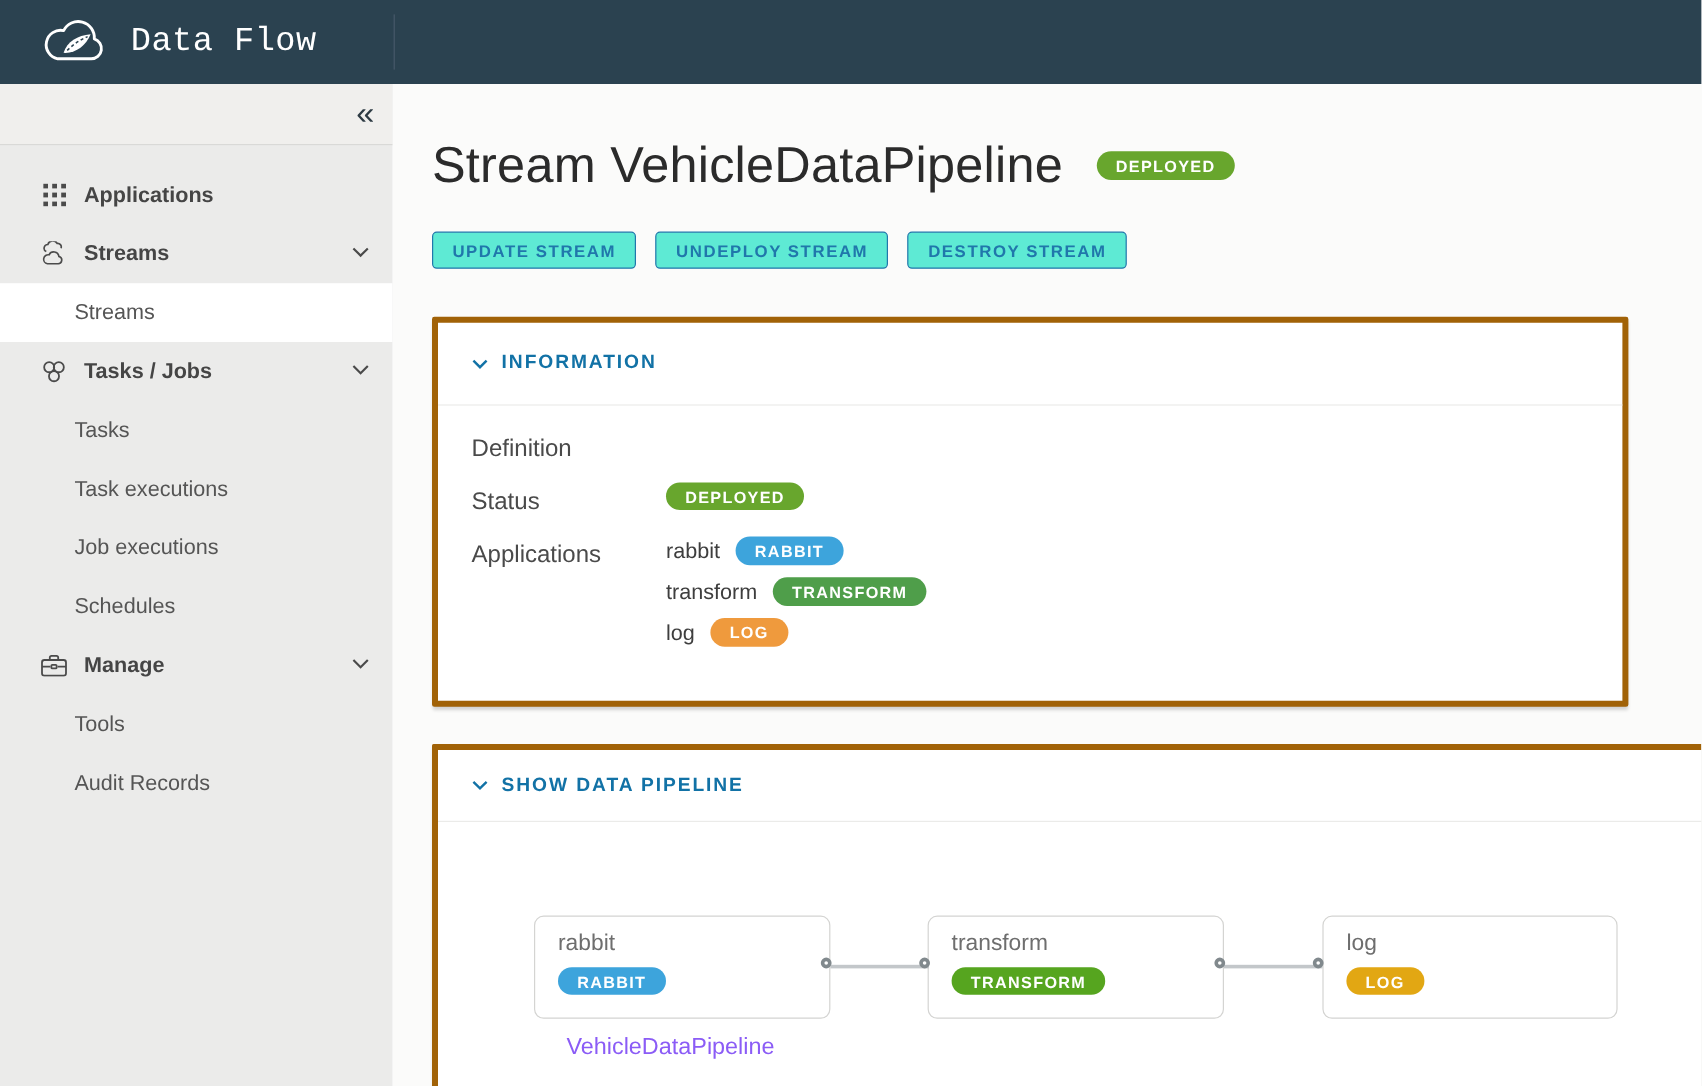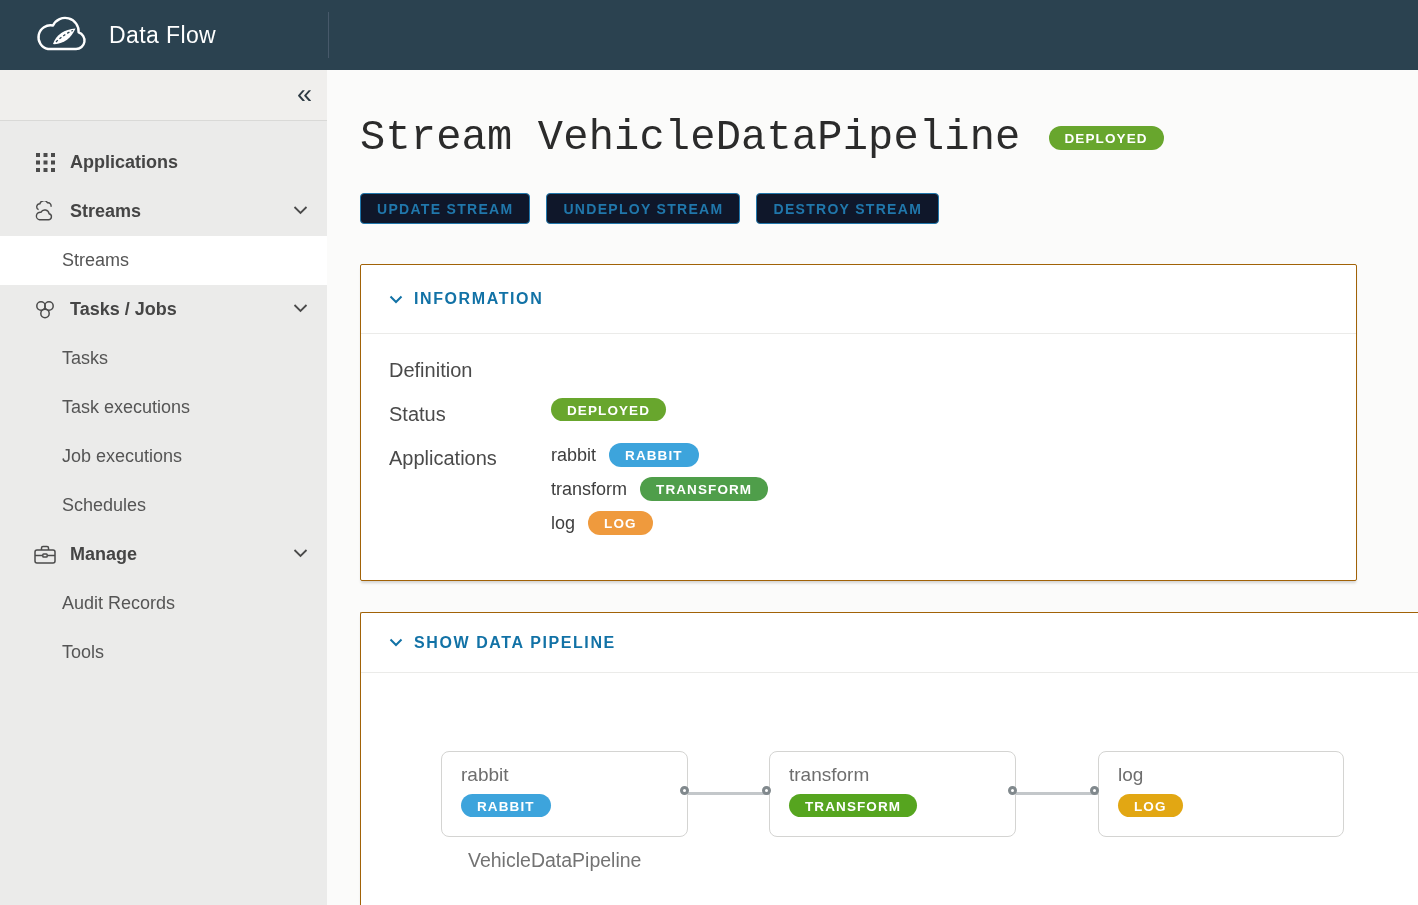--- a/index.html
+++ b/index.html
@@ -10,21 +10,21 @@
     position: relative;
     color: #333;
   }
 
   
   .topbar {
     position: absolute; top: 0; left: 0; width: 1418px; height: 70px;
     background: #2b4250; display: flex; align-items: center; z-index: 30;
   }
   .brand { display: flex; align-items: center; gap: 17px; padding-left: 34px; width: 328px; height: 100%; }
-  .brand-title { color: #ffffff; font-size: 23px; font-weight: 400; letter-spacing: .4px; }
+  .brand-title { color: #ffffff; font-size: 28px; font-weight: 400; letter-spacing: .4px; font-family: Liberation Mono, monospace; }
   .topbar-divider { width: 1px; height: 46px; background: #47596a; }
   .search-wrap { display: flex; align-items: center; gap: 15px; padding-left: 40px; flex: 1; }
   .search-input {
     background: transparent; border: none; outline: none;
     font-family: "Liberation Sans", sans-serif;
     font-size: 21px; color: #dfe6ea; width: 600px;
   }
   .search-input::placeholder { color: #5d7380; opacity: 1; }
 
   
@@ -50,37 +50,37 @@
   .nav-item.active { background: #ffffff; }
   .nav-icon { width: 22px; display: flex; justify-content: center; }
   .chev { position: absolute; right: 19px; top: 18px; }
 
   
   .main {
     position: absolute; left: 327px; top: 70px; right: 0; bottom: 0;
     background: #fbfbfa; padding-left: 33px; overflow: hidden;
   }
   .title-row { margin-top: 44px; display: flex; align-items: center; gap: 28px; }
-  .page-title { font-size: 42px; font-weight: 300; color: #2b2b2b; letter-spacing: .2px; font-family: Liberation Mono, monospace; }
+  .page-title { font-size: 42px; font-weight: 300; color: #2b2b2b; letter-spacing: .2px; }
   .badge {
     display: inline-block; padding: 5px 16px 2px; border-radius: 15px;
     color: #fff; font-size: 13.5px; font-weight: 700; letter-spacing: 1.1px;
     line-height: 1.2; white-space: nowrap;
   }
   .actions { margin-top: 31px; display: flex; gap: 16px; }
   .btn {
-    height: 31px; padding: 0 16px; background: #0f172a;
+    height: 31px; padding: 0 16px; background: #5eead4;
     border: 1.5px solid #2077ab; border-radius: 4px; color: #2077ab;
     font-family: "Liberation Sans", sans-serif;
     font-size: 14px; font-weight: 600; letter-spacing: 1.3px;
     display: flex; align-items: center; cursor: pointer;
   }
 
   .card {
-    background: #ffffff; border: 1px solid #a16207; border-radius: 2px;
+    background: #ffffff; border: 5px solid #a16207; border-radius: 2px;
     box-shadow: 0 3px 3px -1px rgba(0,0,0,.16);
     width: 997px;
   }
   .card.info { margin-top: 40px; }
   .card.pipeline {
     margin-top: 31px; width: 1058px; border-right: none;
     border-radius: 2px 0 0 2px; height: 320px;
   }
   .card-header {
     display: flex; align-items: center; gap: 11px; padding-left: 28px;
@@ -116,21 +116,21 @@
   .edge.e0 { left: 327px; width: 82px; }
   .edge.e1 { left: 655px; width: 82px; }
   .port {
     position: absolute; width: 9px; height: 9px; border: 3.5px solid #81898d;
     border-radius: 50%; background: #fff; top: 113px; z-index: 2;
   }
   .port.p0 { left: 319px; }
   .port.p1 { left: 401px; }
   .port.p2 { left: 647px; }
   .port.p3 { left: 729px; }
-  .stream-label { position: absolute; left: 107px; top: 176px; font-size: 19.5px; color: #737373; }
+  .stream-label { position: absolute; left: 107px; top: 176px; font-size: 19.5px; color: #8b5cf6; }
 
   svg { display: block; }
 </style>
 </head>
 <body>
 
 <div class="topbar">
   <div class="brand">
     <span>
       <svg width="58" height="42" viewBox="0 0 58 42">
@@ -226,24 +226,24 @@
       </span>
       <span>Manage</span>
       <span class="chev">
         <svg width="15" height="10" viewBox="0 0 15 10" fill="none" stroke="#4a4a4a" stroke-width="1.8">
             <polyline points="1.5,2 7.5,8 13.5,2"></polyline>
           </svg>
       </span>
     </div>
 
     <div class="nav-item sub">
+      <span>Tools</span>
+    </div>
+    <div class="nav-item sub">
       <span>Audit Records</span>
-    </div>
-    <div class="nav-item sub">
-      <span>Tools</span>
     </div>
   </div>
 </div>
 
 <div class="main">
 
   <div class="title-row">
     <h1 class="page-title">Stream VehicleDataPipeline</h1>
     <span class="badge" style="background: rgb(104, 166, 45);">DEPLOYED</span>
   </div>

